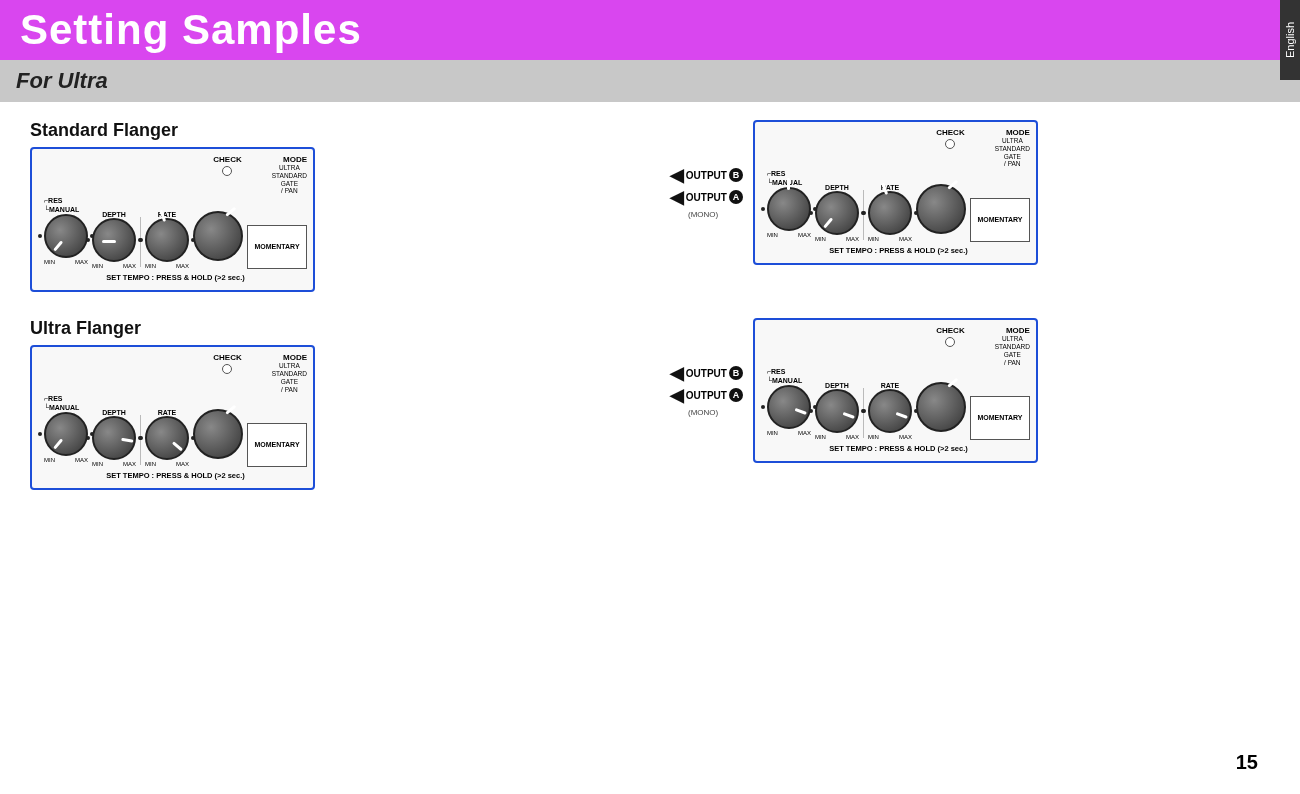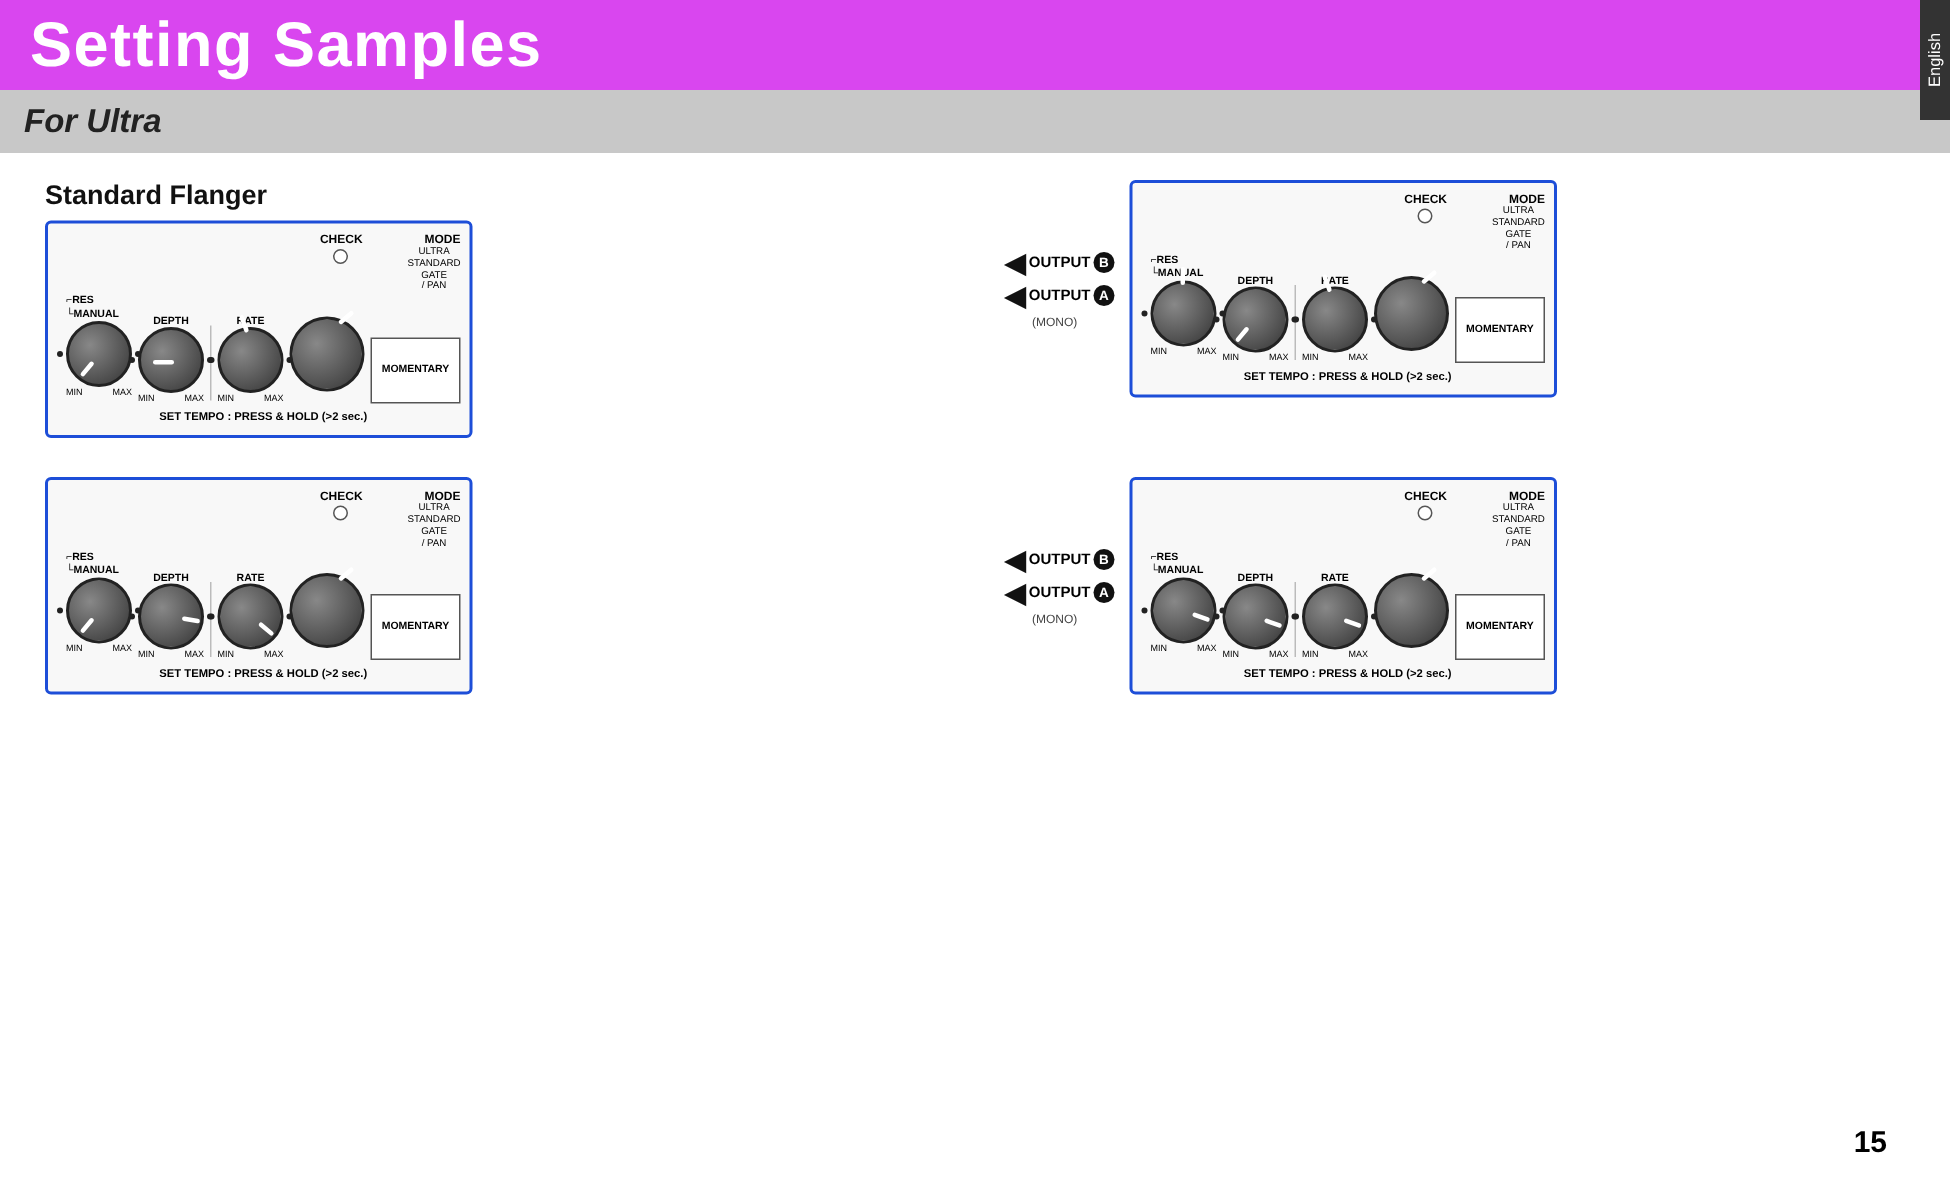--- a/index.html
+++ b/index.html
@@ -395,20 +395,21 @@
           <div style="display:flex; align-items:center; margin-top:28px;">
             <div class="momentary-btn">MOMENTARY</div>
           </div>
         </div>
         <div style="text-align:center; margin-top:4px; font-size:7.5px; font-weight:bold;">SET TEMPO : PRESS &amp; HOLD (&gt;2 sec.)</div>
       </div>
     </div>
   </div>
 
   <div class="preset-block">
+    <div class="preset-title">Ultra Flanger</div>
     <div class="device-wrapper">
       <div class="device-box">
         <div style="display:flex; justify-content:space-between; padding:0 4px; margin-bottom:2px;">
           <div style="font-size:8px; font-weight:bold; visibility:hidden;">RES</div>
           <div style="display:flex; gap:30px; align-items:flex-start;">
             <div style="text-align:center;">
               <div style="font-size:8px; font-weight:bold;">CHECK</div>
               <div class="check-dot-area">
                   <div class="check-dot"></div>
                 </div>

